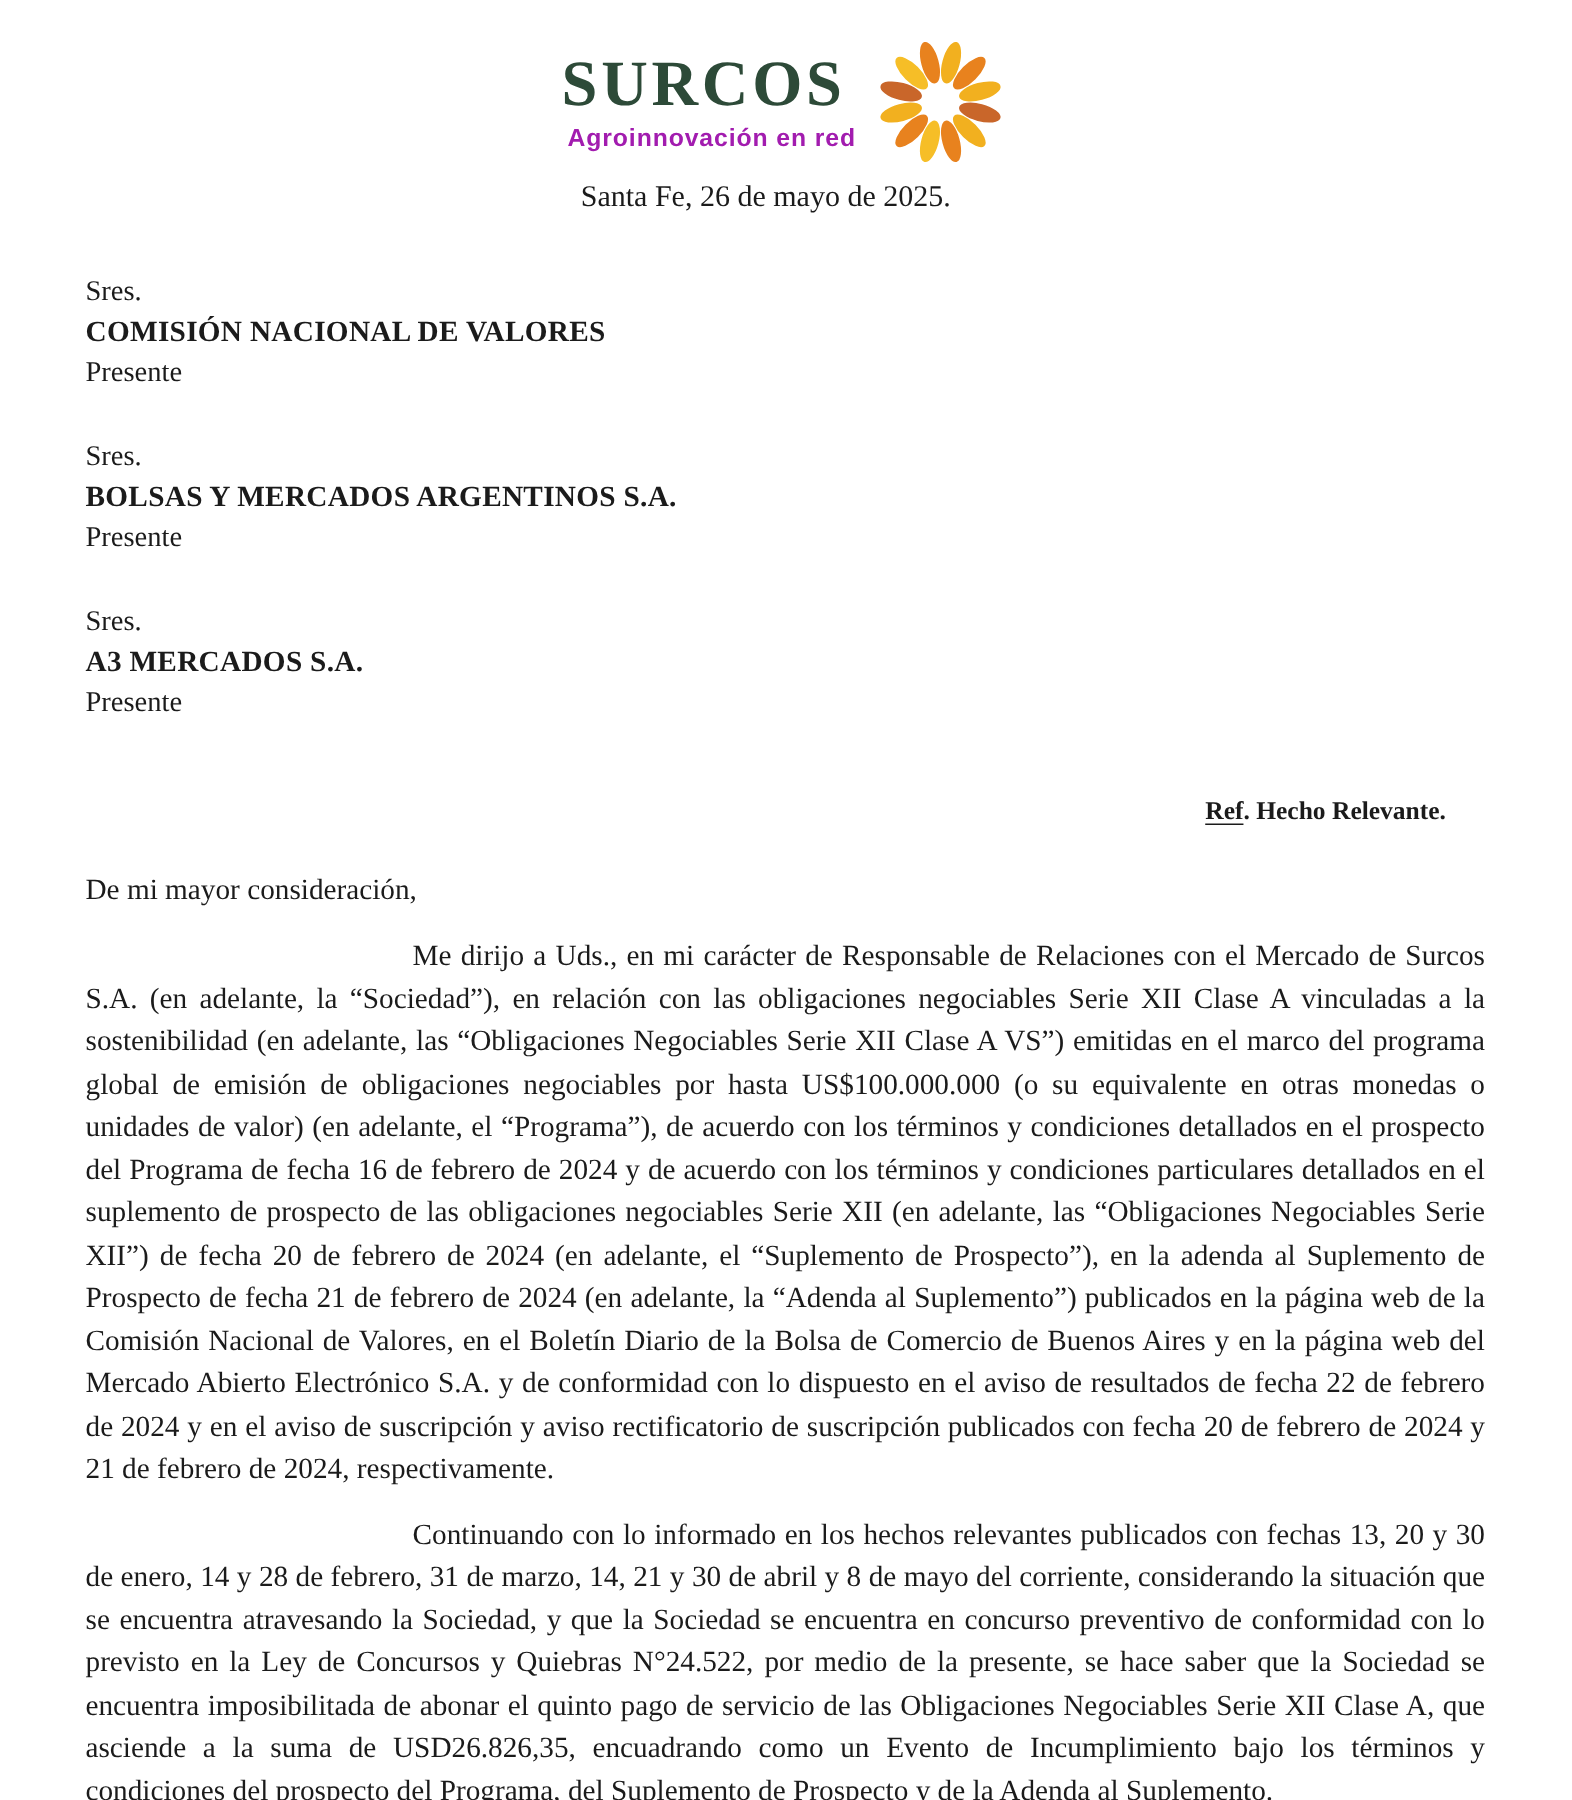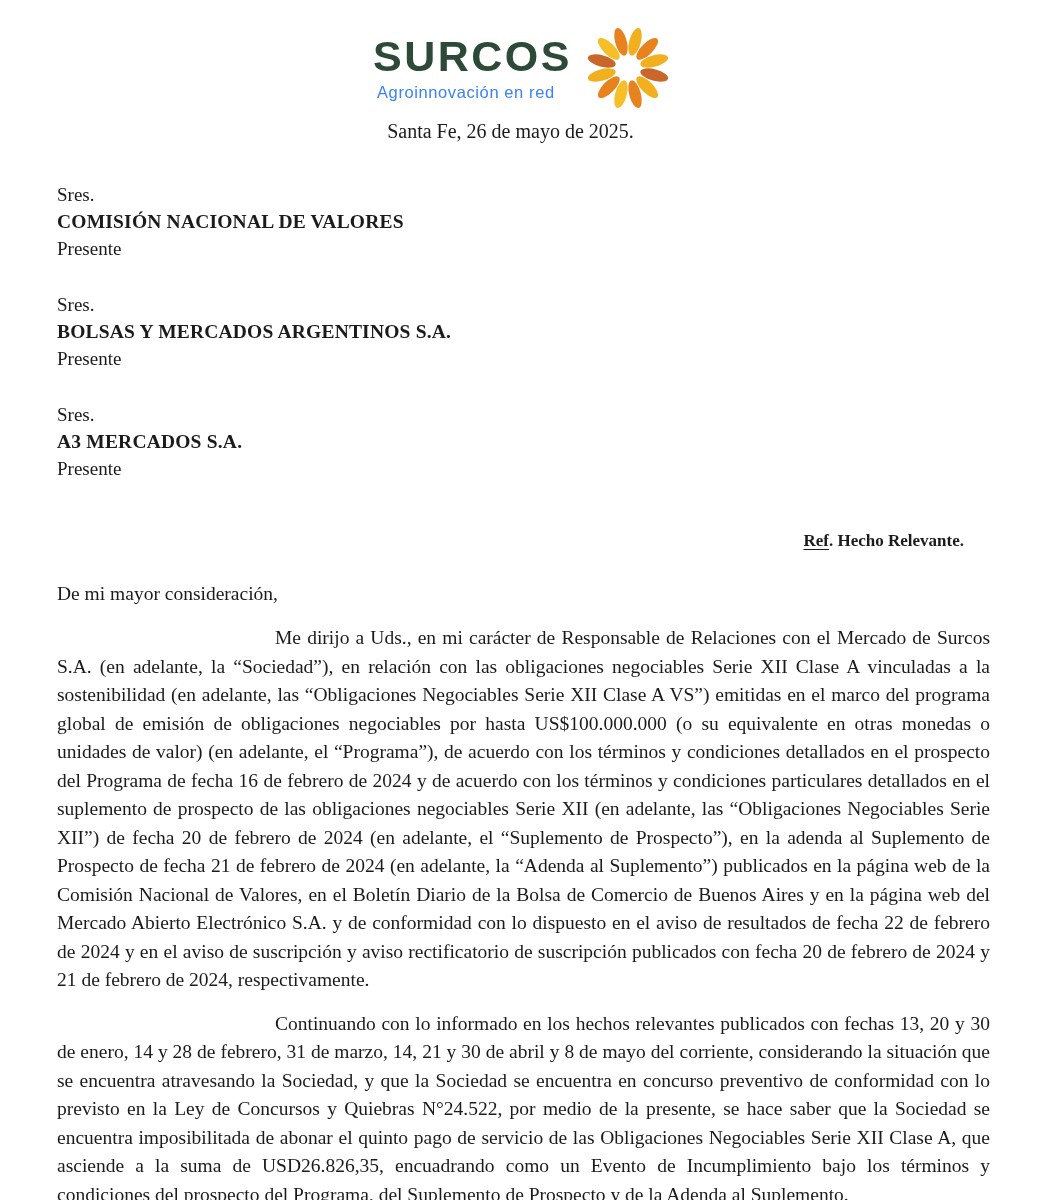--- a/index.html
+++ b/index.html
@@ -18,21 +18,21 @@
   
   .letterhead {
     display: flex;
     justify-content: center;
     align-items: center;
     gap: 10px;
     height: 96px;
   }
   .logo-text { text-align: left; }
   .brand {
-    font-family: Liberation Sans, sans-serif;
+    font-family: Liberation Serif, serif;
     font-size: 43px;
     font-weight: 600;
     letter-spacing: 2.5px;
     color: #2d4a38;
     line-height: 1.05;
   }
   .tagline {
     font-family: "Liberation Sans", sans-serif;
     font-size: 16.5px;
     font-weight: 500;
@@ -91,21 +91,21 @@
   .body-para + .body-para { margin-top: 15px; }
 </style>
 </head>
 <body>
 
 <div class="page">
 
   <header class="letterhead">
     <div class="logo-text">
       <div class="brand" style="color: rgb(45, 74, 56);">SURCOS</div>
-      <div class="tagline" style="color: #3b82f6;">Agroinnovación en red</div>
+      <div class="tagline" style="color: #a21caf; font-weight: bold;">Agroinnovación en red</div>
     </div>
     <svg class="sunburst" viewBox="0 0 100 100" aria-hidden="true">
         <ellipse cx="50" cy="20.5" rx="6.3" ry="15.5" transform="rotate(15 50 50)" fill="#F2B01F"></ellipse>
         <ellipse cx="50" cy="20.5" rx="6.3" ry="15.5" transform="rotate(45 50 50)" fill="#E8821E"></ellipse>
         <ellipse cx="50" cy="20.5" rx="6.3" ry="15.5" transform="rotate(75 50 50)" fill="#F2B01F"></ellipse>
         <ellipse cx="50" cy="20.5" rx="6.3" ry="15.5" transform="rotate(105 50 50)" fill="#C9662A"></ellipse>
         <ellipse cx="50" cy="20.5" rx="6.3" ry="15.5" transform="rotate(135 50 50)" fill="#F2B01F"></ellipse>
         <ellipse cx="50" cy="20.5" rx="6.3" ry="15.5" transform="rotate(165 50 50)" fill="#E8821E"></ellipse>
         <ellipse cx="50" cy="20.5" rx="6.3" ry="15.5" transform="rotate(195 50 50)" fill="#F6BE27"></ellipse>
         <ellipse cx="50" cy="20.5" rx="6.3" ry="15.5" transform="rotate(225 50 50)" fill="#E8821E"></ellipse>

